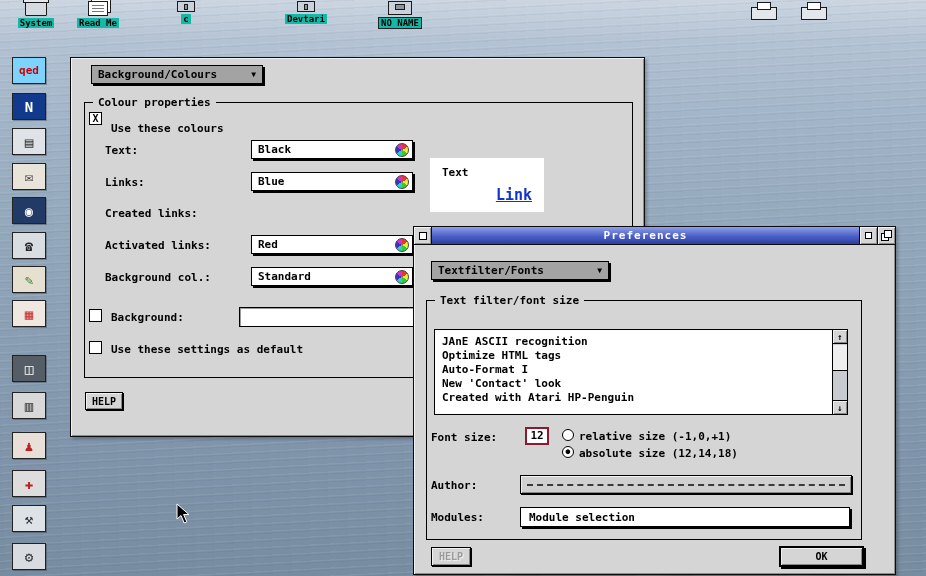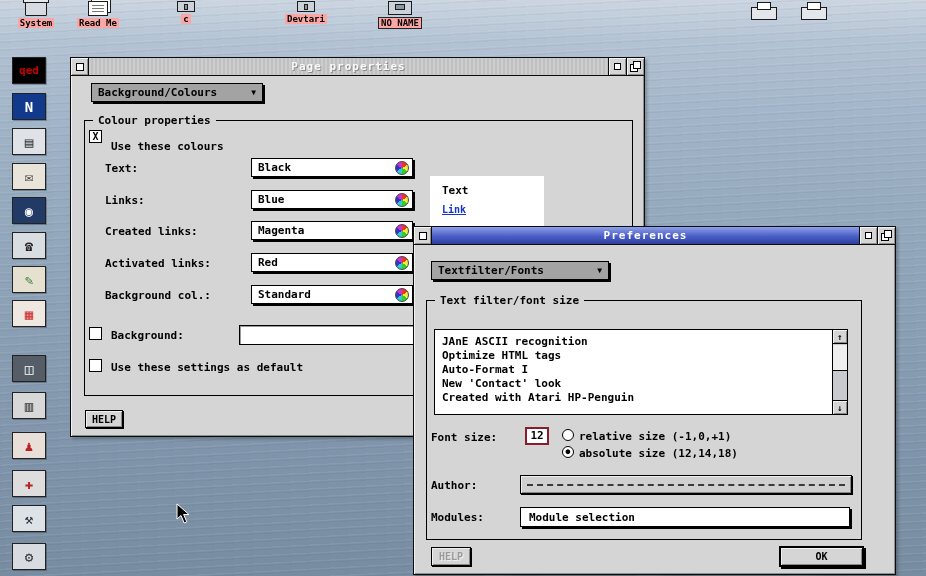--- a/index.html
+++ b/index.html
@@ -16,21 +16,21 @@
 .art{position:relative;}
 .trash{background:#d6dbe1;border:1px solid #1a1a1a;width:22px;height:15px;border-radius:2px 2px 1px 1px;}
 .trash::before{content:"";position:absolute;left:-3px;right:-3px;top:-4px;height:3px;background:#e4e8ec;border:1px solid #1a1a1a;}
 .docs{background:#fff;border:1px solid #1a1a1a;width:20px;height:15px;box-shadow:3px -3px 0 -1px #fff,3px -3px 0 0 #1a1a1a;}
 .docs::before{content:"";position:absolute;top:3px;left:3px;right:3px;height:8px;background:repeating-linear-gradient(180deg,#777 0 1px,transparent 1px 3px);}
 .disk{background:#ccd2d9;border:1px solid #1a1a1a;width:24px;height:14px;}
 .disk::before{content:"";position:absolute;top:2px;left:6px;right:6px;height:4px;background:#8d96a0;border:1px solid #1a1a1a;}
 .smalldisk{width:18px;height:11px;}
 .printer{background:#e3e7eb;border:1px solid #1a1a1a;width:26px;height:13px;margin-top:6px;}
 .printer::before{content:"";position:absolute;top:-6px;left:5px;right:5px;height:6px;background:#fff;border:1px solid #1a1a1a;}
-.dlabel{font-size:9px;font-weight:bold;color:#000;background:#fca5a5;padding:0 2px;line-height:10px;white-space:nowrap;}
+.dlabel{font-size:9px;font-weight:bold;color:#000;background:#14b8a6;padding:0 2px;line-height:10px;white-space:nowrap;}
 .dlabel:empty{display:none;}
 .sideicon{position:absolute;left:12px;width:34px;height:27px;border:1px solid #222;display:flex;align-items:center;justify-content:center;font-size:14px;font-weight:bold;z-index:1;box-shadow:1px 1px 0 rgba(0,0,0,0.25);cursor:pointer;}
 .sideicon span{line-height:1;}
 
 .win{position:absolute;background:#d5d5d5;border:1px solid #0c0c0c;box-shadow:inset 1px 1px 0 #f2f2f2,inset -1px -1px 0 #8e8e8e,2px 2px 3px rgba(0,0,0,0.25);}
 .titlebar{height:18px;display:flex;border-bottom:1px solid #0c0c0c;}
 .tb-box{width:18px;flex:0 0 auto;border-right:1px solid #0c0c0c;display:flex;align-items:center;justify-content:center;background:#d5d5d5;box-shadow:inset 1px 1px 0 #f2f2f2,inset -1px -1px 0 #8e8e8e;cursor:pointer;}
 .tb-box.right{border-right:none;border-left:1px solid #0c0c0c;}
 .tb-title{flex:1;text-align:center;font-size:11px;font-weight:bold;line-height:17px;letter-spacing:1px;white-space:nowrap;overflow:hidden;}
 .titlebar.inactive .tb-title{color:#fafafa;text-shadow:1px 1px 0 #8a8a8a;background:repeating-linear-gradient(90deg,#cdcdcd 0 2px,#c0c0c0 2px 4px);}
@@ -44,21 +44,21 @@
 .selector .dd{font-size:8px;margin-left:8px;}
 .groupbox{position:absolute;border:1px solid #000;}
 .legend{position:absolute;top:-7px;left:8px;background:#d5d5d5;padding:0 5px;font-size:11px;font-weight:bold;white-space:nowrap;}
 .flabel{position:absolute;font-size:11px;font-weight:bold;white-space:nowrap;}
 .cb{position:absolute;width:13px;height:13px;background:#fff;border:1px solid #000;font-size:10px;font-weight:bold;text-align:center;line-height:12px;cursor:pointer;}
 .radio{position:absolute;width:12px;height:12px;background:#fff;border:1px solid #000;border-radius:50%;font-size:8px;text-align:center;line-height:10px;cursor:pointer;}
 .popup{position:absolute;width:162px;height:19px;background:#fff;border:1px solid #000;box-shadow:2px 2px 0 #000;display:flex;align-items:center;justify-content:space-between;padding:0 3px 0 6px;font-size:11px;font-weight:bold;cursor:pointer;}
 .wheel{width:14px;height:14px;flex:0 0 auto;border-radius:50%;border:1px solid #444;background:conic-gradient(#e33 0 60deg,#ee3 60deg 120deg,#3c3 120deg 180deg,#3cc 180deg 240deg,#33c 240deg 300deg,#c3c 300deg 360deg);}
 .preview{position:absolute;background:#fff;padding:8px 12px;}
 .preview .ptext{font-size:11px;font-weight:bold;color:#000;display:block;margin-bottom:7px;}
-.preview .plink{font-size:10px;font-weight:bold;color:#1333cc;text-decoration:underline;display:block;cursor:pointer;}
+.preview .plink{font-size:15px;font-weight:bold;color:#1333cc;text-decoration:underline;display:block;cursor:pointer;text-align:right;}
 .editfield{position:absolute;background:#fff;border:1px solid #000;box-shadow:inset 1px 1px 0 #999;font-size:11px;font-weight:bold;padding:2px 4px;cursor:text;}
 .btn{position:absolute;background:#d5d5d5;border:1px solid #000;box-shadow:inset 1px 1px 0 #f0f0f0,inset -1px -1px 0 #888,1px 1px 0 #000;font-size:10px;font-weight:bold;display:flex;align-items:center;justify-content:center;cursor:pointer;}
 .btn.disabled{color:#9a9a9a;text-shadow:1px 1px 0 #eee;cursor:default;}
 .btn.default{border-width:2px;box-shadow:inset 1px 1px 0 #f0f0f0,inset -1px -1px 0 #888,2px 2px 0 #000;font-size:10px;}
 .ul{text-decoration:underline;margin-top:24px;}
 .listbox{position:absolute;background:#fff;border:1px solid #000;}
 .listitems{position:absolute;inset:0 16px 0 0;padding:5px 0 0 7px;overflow:hidden;}
 .li{font-size:11px;font-weight:bold;line-height:14px;white-space:nowrap;cursor:pointer;}
 .vscroll{position:absolute;top:0;right:0;bottom:0;width:15px;border-left:1px solid #000;background:#c7cbd0;}
 .sbtn{position:absolute;left:0;right:0;height:14px;background:#d5d5d5;display:flex;align-items:center;justify-content:center;font-size:9px;font-weight:bold;cursor:pointer;box-shadow:inset 1px 1px 0 #f0f0f0,inset -1px -1px 0 #888;}
@@ -96,21 +96,21 @@
 </div>
 <div class="topicon" style="left:736px">
   <div class="art printer"></div>
 
 </div>
 <div class="topicon" style="left:786px">
   <div class="art printer"></div>
 
 </div>
 
-<div class="sideicon" style="top:57px;background:#000000;color:#c00;font-size:11px">
+<div class="sideicon" style="top:57px;background:#7dd3fc;color:#c00;font-size:11px">
     <span>qed</span>
   </div>
 <div class="sideicon" style="top:93px;background:#123a8c;color:#fff">
     <span>N</span>
   </div>
 <div class="sideicon" style="top:128px;background:#dfe3e7;color:#333">
     <span>▤</span>
   </div>
 <div class="sideicon" style="top:163px;background:#e8e4da;color:#444">
     <span>✉</span>
@@ -140,32 +140,20 @@
     <span>✚</span>
   </div>
 <div class="sideicon" style="top:505px;background:#dde2e6;color:#223">
     <span>⚒</span>
   </div>
 <div class="sideicon" style="top:543px;background:#d8dce0;color:#333">
     <span>⚙</span>
   </div>
 
 <div class="win" style="left:70px;top:57px;width:575px;height:380px;z-index:5">
-  <div class="titlebar inactive">
-    <div class="tb-box">
-        <span class="closesq"></span>
-      </div>
-    <div class="tb-title">Page properties</div>
-    <div class="tb-box right">
-        <span class="minisq"></span>
-      </div>
-    <div class="tb-box right">
-        <span class="fullsq"></span>
-      </div>
-  </div>
   <div class="content">
     <div class="selector" style="left:20px;top:7px;width:172px">
       <span>Background/Colours</span>
       <span class="dd">▼</span>
     </div>
 
     <div class="groupbox" style="left:13px;top:44px;width:549px;height:276px">
       <span class="legend">Colour properties</span>
     </div>
 
@@ -178,24 +166,20 @@
       <span class="wheel"></span>
     </div>
 
     <span class="flabel" style="left:34px;top:118px">Links:</span>
     <div class="popup" style="left:180px;top:114px">
       <span>Blue</span>
       <span class="wheel"></span>
     </div>
 
     <span class="flabel" style="left:34px;top:149px">Created links:</span>
-    <div class="popup" style="left:180px;top:145px">
-      <span>Magenta</span>
-      <span class="wheel"></span>
-    </div>
 
     <span class="flabel" style="left:34px;top:181px">Activated links:</span>
     <div class="popup" style="left:180px;top:177px">
       <span>Red</span>
       <span class="wheel"></span>
     </div>
 
     <span class="flabel" style="left:34px;top:213px">Background col.:</span>
     <div class="popup" style="left:180px;top:209px">
       <span>Standard</span>

